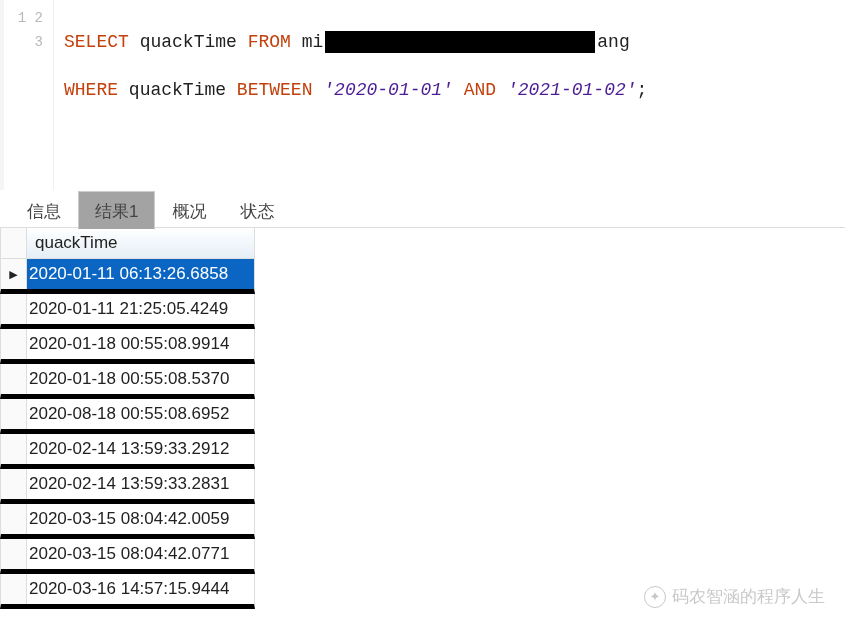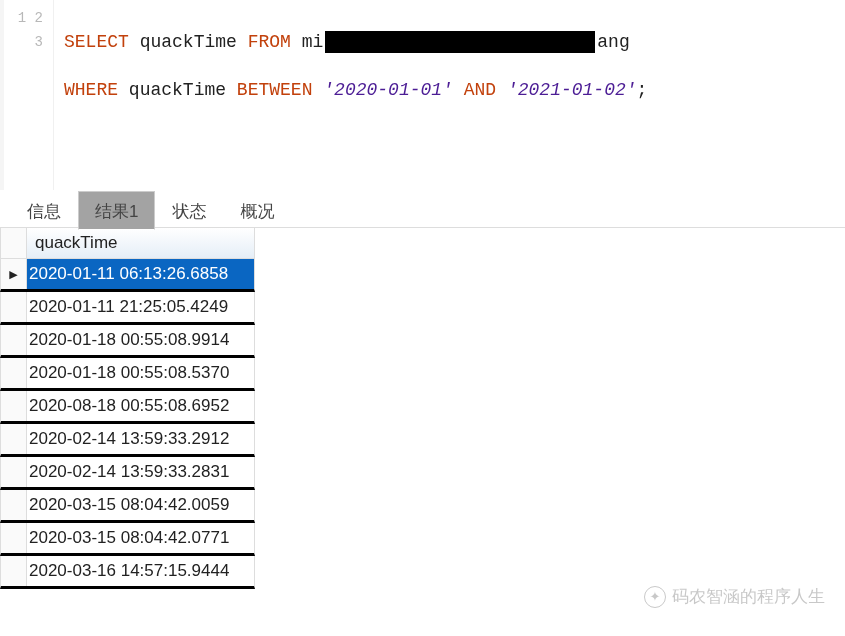--- a/index.html
+++ b/index.html
@@ -92,21 +92,21 @@
     padding: 5px 8px;
     font-size: 17px;
     background: linear-gradient(#ffffff, #e5eef7);
     color: #222;
   }
   .grid-body .row {
     display: flex;
     width: 255px;
     border-left: 1px solid #ddd;
     border-right: 1px solid #ddd;
-    border-bottom: 3px solid #000000;
+    border-bottom: 5px solid #000000;
     font-size: 17px;
   }
   .grid-body .row .ind {
     width: 26px;
     border-right: 1px solid #ddd;
     display: flex;
     align-items: center;
     justify-content: center;
     color: #333;
     background: #fafafa;
@@ -158,22 +158,22 @@
   <div class="code">
 <span class="kw">SELECT</span> <span class="plain">quackTime</span> <span class="kw">FROM</span> <span class="plain">mi</span><span class="redact"></span><span class="plain">ang</span>
 
 <span class="kw">WHERE</span> <span class="plain">quackTime</span> <span class="kw">BETWEEN</span> <span class="str">'2020-01-01'</span> <span class="kw">AND</span> <span class="str">'2021-01-02'</span><span class="plain">;</span>
   </div>
 </div>
 
 <div class="tabs">
     <div class="tab">信息</div>
     <div class="tab active">结果1</div>
+    <div class="tab">概况</div>
     <div class="tab">状态</div>
-    <div class="tab">概况</div>
   </div>
 
 <div class="results">
   <div class="grid-header">
     <div class="row-indicator-col"></div>
     <div class="col-header">quackTime</div>
   </div>
   <div class="grid-body">
       <div class="row selected">
         <div class="ind"></div>

